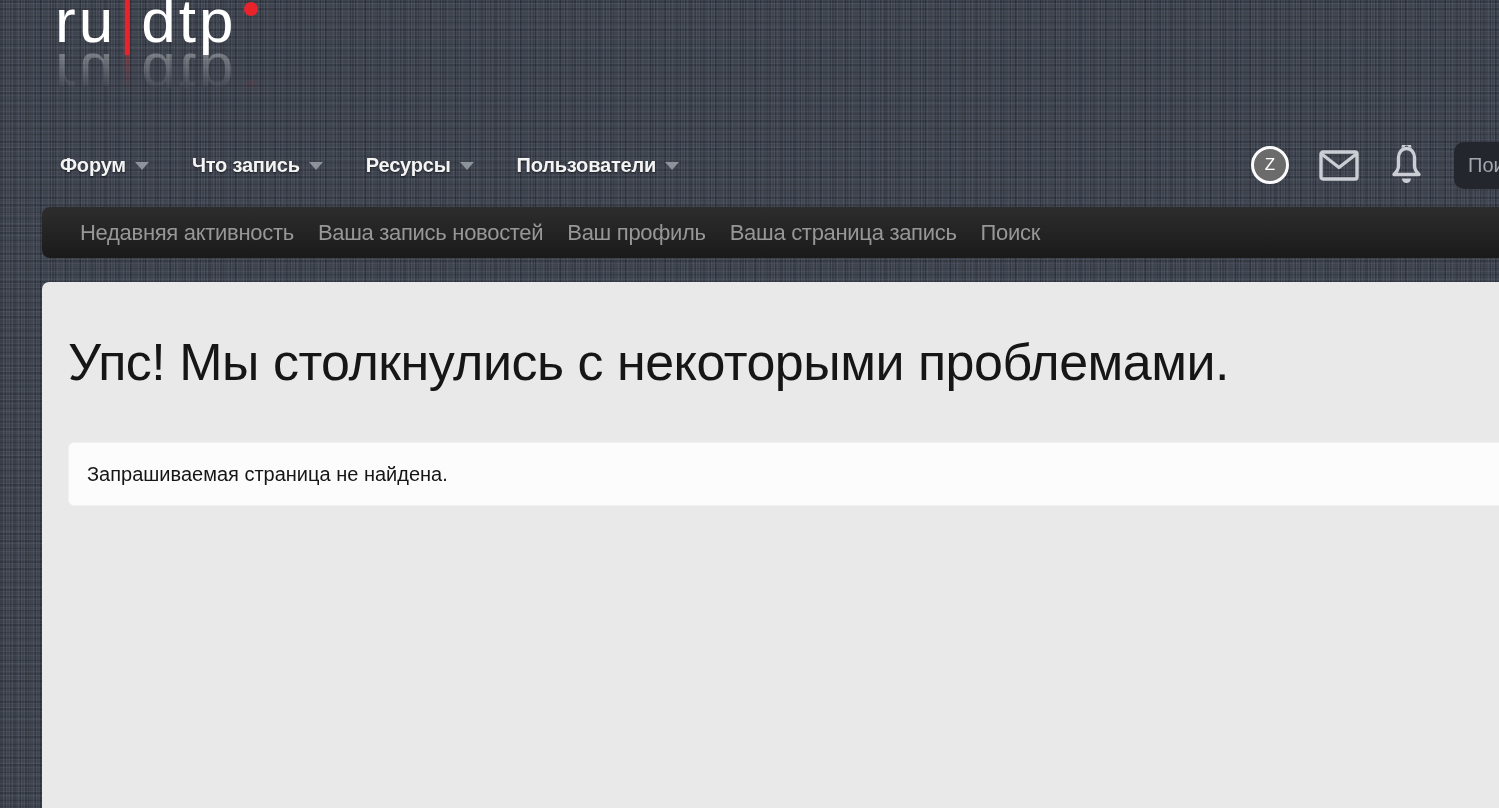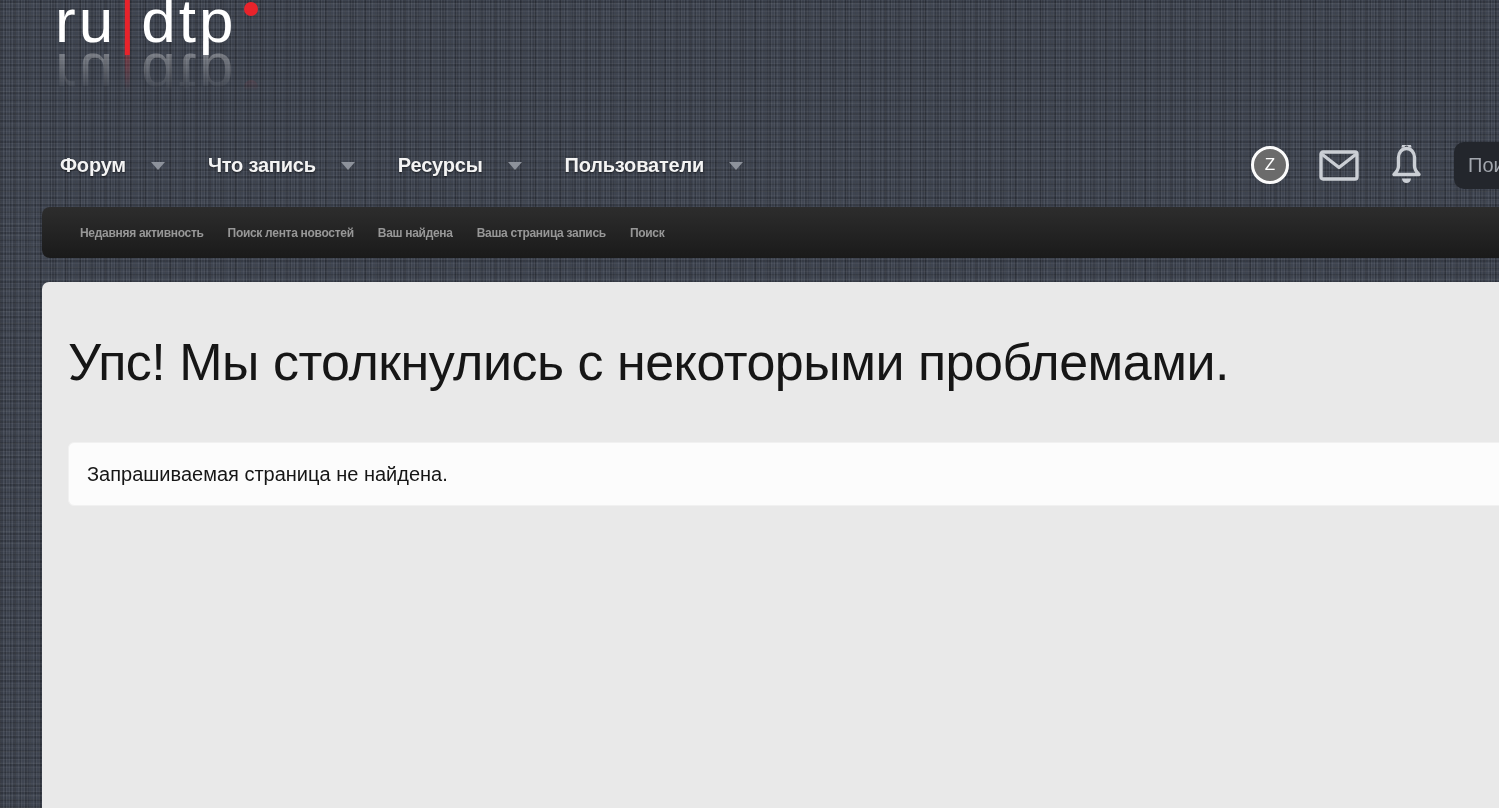--- a/index.html
+++ b/index.html
@@ -64,21 +64,21 @@
     left: 60px;
     top: 0;
     height: 50px;
     display: flex;
     align-items: center;
     gap: 43px;
   }
   .nav-item {
     display: flex;
     align-items: center;
-    gap: 25px;
+    gap: 9px;
     cursor: pointer;
   }
   .nav-item .label {
     color: #f4f4f4;
     font-size: 20px;
     font-weight: bold;
     letter-spacing: -0.2px;
     text-shadow: 0 1px 2px rgba(0,0,0,0.55);
   }
   .chevron {
@@ -137,22 +137,22 @@
     height: 51px;
     border-radius: 8px;
     background: linear-gradient(#2d2d2d, #1a1a1a);
     display: flex;
     align-items: center;
     padding-left: 38px;
     gap: 24px;
   }
   .sub-nav-item {
     color: #979797;
-    font-size: 12px;
-    font-weight: bold;
+    font-size: 22px;
+    font-weight: normal;
     letter-spacing: -0.3px;
     cursor: pointer;
     white-space: nowrap;
   }
 
   
   .content {
     position: absolute;
     top: 282px;
     left: 42px;
@@ -229,22 +229,22 @@
     </div>
 
     <div class="search-box">
       <span>Поиск</span>
     </div>
   </div>
 </div>
 
 <div class="sub-nav">
   <span class="sub-nav-item">Недавняя активность</span>
-  <span class="sub-nav-item">Поиск лента новостей</span>
-  <span class="sub-nav-item">Ваш найдена</span>
+  <span class="sub-nav-item">Ваша запись новостей</span>
+  <span class="sub-nav-item">Ваш профиль</span>
   <span class="sub-nav-item">Ваша страница запись</span>
   <span class="sub-nav-item">Поиск</span>
 </div>
 
 <div class="content">
   <h1>Упс! Мы столкнулись с некоторыми проблемами.</h1>
   <div class="message-box">
     <span>Запрашиваемая страница не найдена.</span>
   </div>
 </div>

